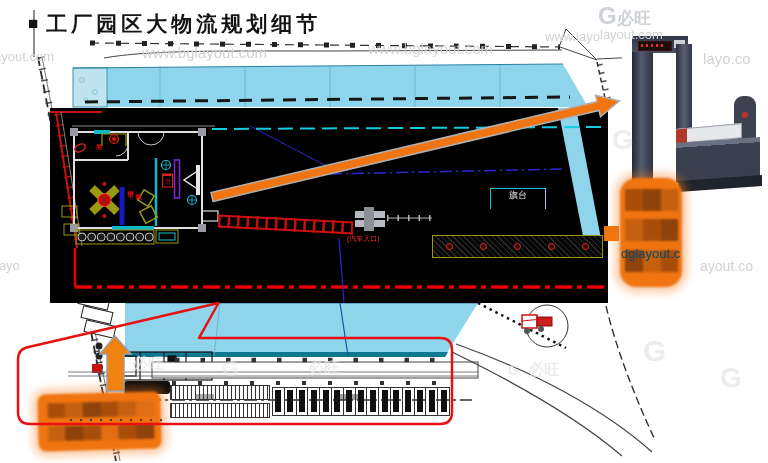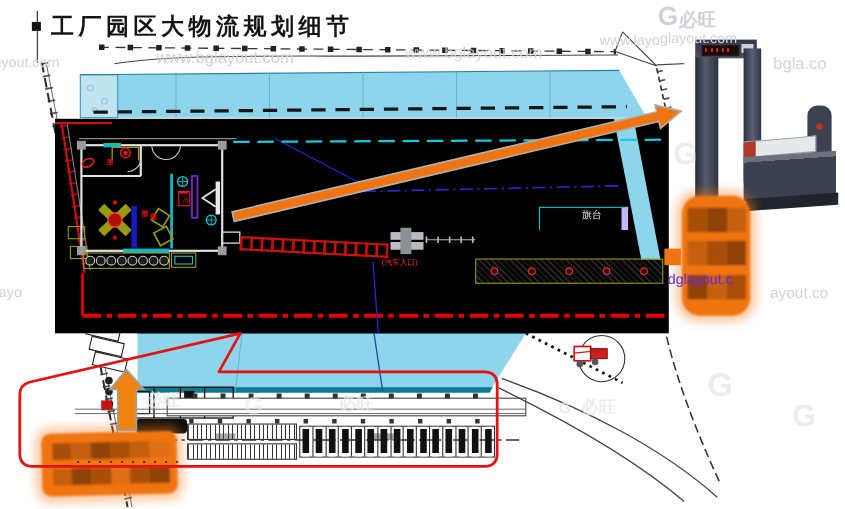--- a/index.html
+++ b/index.html
@@ -17,22 +17,22 @@
   .inset-panel svg{left:0;top:0;}
   .vlabel{position:absolute;writing-mode:vertical-rl;text-orientation:upright;color:#e01010;
           line-height:1.05;z-index:4;letter-spacing:0;}
   .kiosk-label{border:1px solid #e02020;padding:0 0.5px;}
   .sign{position:absolute;left:382px;top:99px;width:168px;height:26px;background:#060606;
         border:1px solid #c0c0c0;box-sizing:border-box;z-index:5;}
   .sign-inner{margin:1px 2px;border-top:2px solid #cc0808;border-bottom:2px solid #cc0808;
         height:18px;line-height:18px;text-align:center;font-size:12.5px;font-weight:bold;color:#f2f2f2;
         white-space:nowrap;overflow:hidden;}
   .flag-bracket{position:absolute;left:440px;top:80px;width:54px;height:20px;z-index:5;
-        border-left:1px solid #18c0d0;border-right:6px solid #c4b5fd;border-top:1px solid #18c0d0;
-        text-align:center;font-size:9px;color:#ededed;line-height:13px;padding-left:20px;}
+        border-left:1px solid #18c0d0;border-right:1px solid #c4b5fd;border-top:1px solid #18c0d0;
+        text-align:center;font-size:9px;color:#ededed;line-height:13px;}
   .entrance-label{position:absolute;left:297px;top:126px;font-size:7px;color:#ff2828;z-index:5;white-space:nowrap;}
   .planter{position:absolute;left:382px;top:127px;width:171px;height:23px;box-sizing:border-box;z-index:4;
         border:1px solid #9a9a10;background:repeating-linear-gradient(45deg,#2a2a2a 0 1px,#070707 1px 4px);
         display:flex;justify-content:space-around;align-items:center;}
   .flower{width:7px;height:7px;border:1.5px solid #e03030;border-radius:50%;background:#3a0800;box-sizing:border-box;}
   
   .photo{position:absolute;left:622px;top:28px;width:146px;height:168px;background:#fff;z-index:3;}
   .photo div{position:absolute;}
   .gate-beam{left:10px;top:8px;width:56px;height:17px;background:linear-gradient(180deg,#30364a,#4a5160);}
   .gate-led{left:16px;top:13px;width:32px;height:8px;background:#1c0d0d;border:1px solid #3a1212;}
@@ -311,25 +311,25 @@
   <svg class="overlay-svg" width="768" height="463" viewBox="0 0 768 463">
     <path d="M30,424 L440,424 Q452,424 452,412 L452,350 Q452,338 440,338 L199,338 L218.5,303 L26.5,347.5 Q18,350 18,359 L18,412 Q18,424 30,424 Z" fill="none" stroke="#e81010" stroke-width="2.5" stroke-linejoin="round"></path>
     <path d="M70,420 L162,420" stroke="#222" stroke-width="1.5" stroke-dasharray="2 8"></path>
     <polygon points="213,201.4 599,110.4 600.5,116.7 619.4,101 595.5,95.3 597,101.6 211,192.6" fill="#f0740f" stroke="#b0b0b0" stroke-width="1.5"></polygon>
     <polygon points="115,336 131,354 124,354 124,391 107,391 107,354 100,354" fill="#f0820f" stroke="#9aa0a6" stroke-width="1.5"></polygon>
   </svg>
 
   <div class="wm" style="left:142px;top:44px;font-size:15px;">www.bglayout.com</div>
   <div class="wm" style="left:368px;top:40px;font-size:15px;opacity:.85;">www.bglayout.com</div>
   <div class="wm" style="left:545px;top:29px;font-size:13px;">www.layo</div>
-  <div class="wm" style="left:600px;top:27px;font-size:13px;">glayout.com</div>
+  <div class="wm" style="left:600px;top:27px;font-size:13px;">layout.com</div>
   <div class="wm" style="left:-6px;top:49px;font-size:13px;">ayout.com</div>
-  <div class="wm" style="left:703px;top:50px;font-size:15px;">bgla.co</div>
+  <div class="wm" style="left:703px;top:50px;font-size:15px;">layo.co</div>
   <div class="wm" style="left:700px;top:258px;font-size:14px;">ayout.co</div>
-  <div class="wm" style="left:607px;top:246px;font-size:13px;color:#6d28d9;">dglayout.c</div>
+  <div class="wm" style="left:621px;top:246px;font-size:13px;color:#0c4a6e;">dglayout.c</div>
   <div class="wm" style="left:-4px;top:258px;font-size:13px;">layo</div>
   <div class="wm wm-brand" style="left:598px;top:2px;font-size:24px;">G</div>
   <div class="wm wm-brand" style="left:617px;top:7px;font-size:17px;">必旺</div>
   <div class="wm wm-brand wm-faint" style="left:612px;top:124px;font-size:28px;">G</div>
   <div class="wm wm-brand wm-faint" style="left:132px;top:354px;font-size:16px;">必旺</div>
   <div class="wm wm-brand wm-faint" style="left:308px;top:358px;font-size:16px;">必旺</div>
   <div class="wm wm-brand wm-faint" style="left:508px;top:362px;font-size:14px;">G</div>
   <div class="wm wm-brand wm-faint" style="left:528px;top:360px;font-size:16px;">必旺</div>
   <div class="wm wm-brand wm-faint" style="left:222px;top:356px;font-size:22px;opacity:.55;">G</div>
   <div class="wm wm-brand" style="left:643px;top:334px;font-size:30px;color:#ececec;">G</div>

